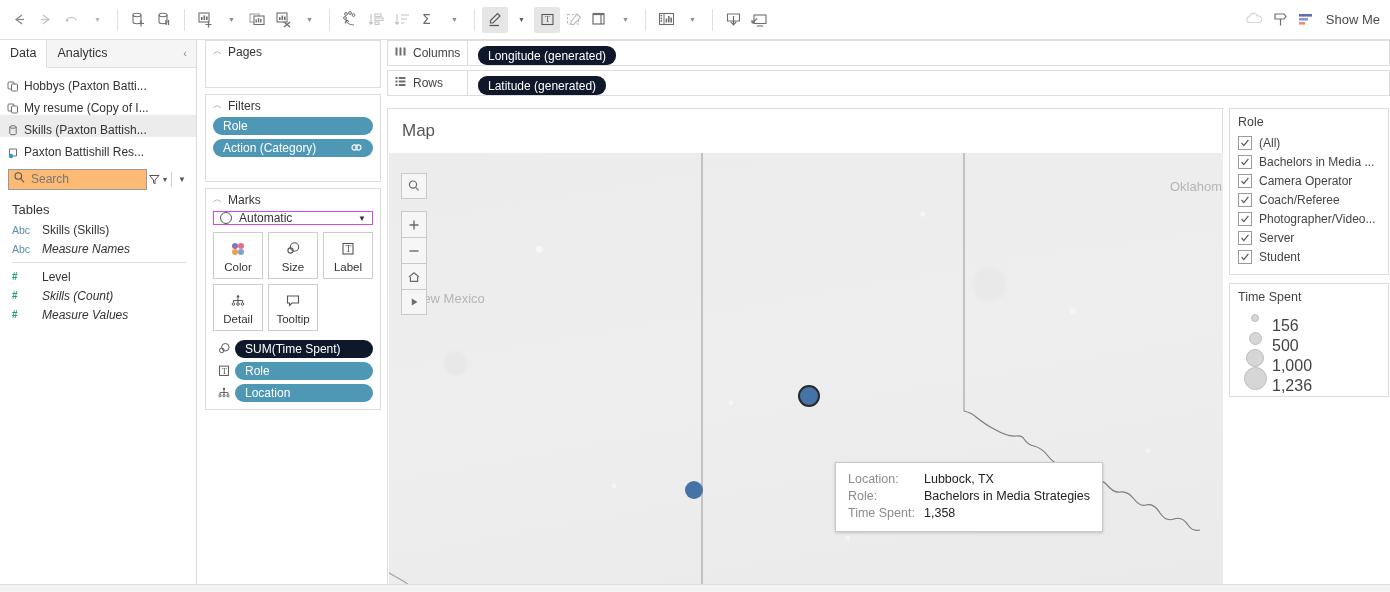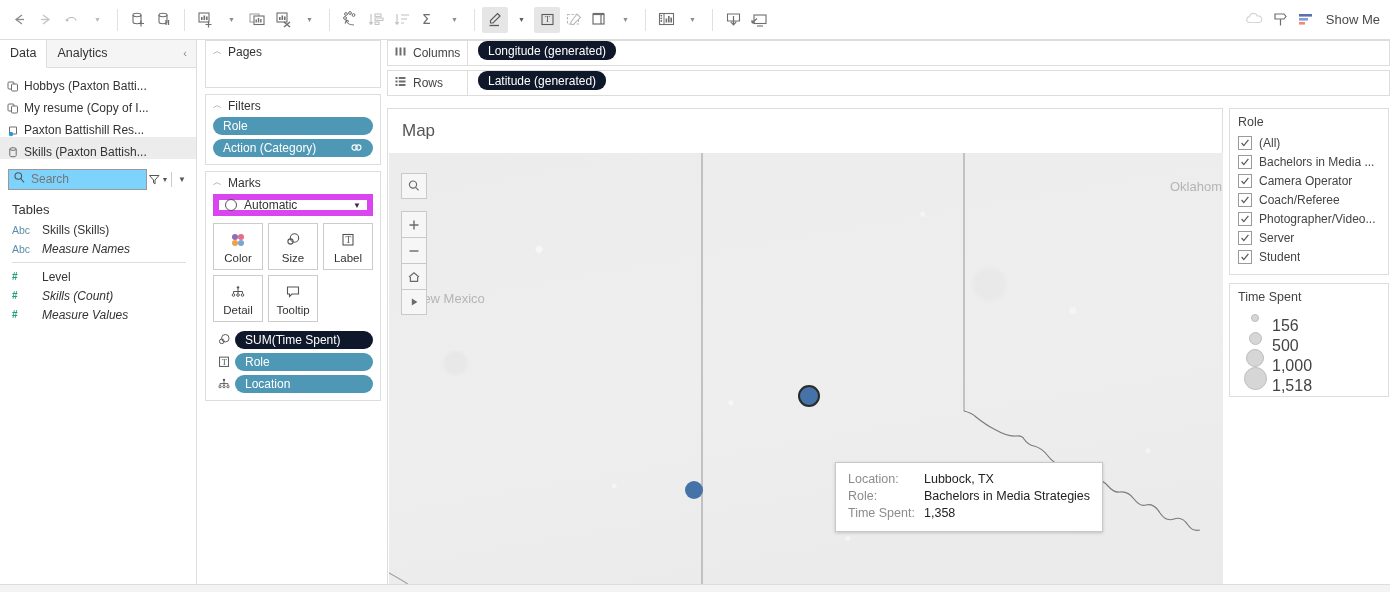--- a/index.html
+++ b/index.html
@@ -33,21 +33,21 @@
   .dp-tab.sel{background:#fff;border-right:1px solid #ddd;border-bottom:1px solid #fff;
               position:relative;top:0;}
   .dp-collapse{margin-left:auto;width:22px;height:27px;line-height:27px;text-align:center;
                color:#888;font-size:11px;}
   .ds-list{padding:3px 0 0 0;}
   .ds-row{display:flex;align-items:flex-end;height:22px;padding-left:7px;font-size:12px;color:#333;}
   .ds-row.sel{background:#ececec;}
   .ds-ico{width:17px;flex:none;display:flex;align-items:center;}
   .ds-name{white-space:nowrap;overflow:hidden;}
   .search-wrap{display:flex;align-items:center;height:28px;margin:6px 6px 0 8px;}
-  .search-box{flex:1;height:21px;border:1px solid #999;background:#7dd3fc;display:flex;align-items:center;
+  .search-box{flex:1;height:21px;border:1px solid #999;background:#fdba74;display:flex;align-items:center;
               padding:0 4px;box-sizing:border-box;}
   .search-box input{border:0;outline:0;font-family:inherit;font-size:12px;color:#555;
                     width:100%;background:transparent;padding-left:5px;}
   .search-box input::placeholder{color:#767676;}
   .sfilt{width:22px;display:flex;align-items:center;justify-content:center;color:#555;}
   .sdiv{width:1px;height:15px;background:#ccc;margin:0 2px;}
   .sdrop{width:16px;text-align:center;color:#555;font-size:8px;}
   .tables-hd{font-size:13px;color:#333;padding:9px 0 3px 12px;}
   .fld{display:flex;align-items:center;height:19px;padding-left:12px;font-size:12px;color:#333;}
   .fld .ft{width:30px;flex:none;font-size:10px;color:#1f9c7e;font-weight:bold;}
@@ -59,36 +59,36 @@
   .cards{position:absolute;left:205px;top:40px;width:176px;height:552px;}
   .card{background:#fff;border:1px solid #ddd;margin-bottom:6px;box-sizing:border-box;}
   .card-hd{display:flex;align-items:center;height:22px;padding-left:7px;font-size:12px;color:#333;}
   .chev{color:#888;font-size:9px;margin-right:6px;display:inline-block;transform:translateY(-1px);}
   .card-body{padding:0 7px 7px 7px;}
   .pill{height:18px;border-radius:9px;display:flex;align-items:center;padding:0 10px;
         font-size:12px;color:#fff;margin-bottom:4px;box-sizing:border-box;white-space:nowrap;}
   .pill.blue{background:#4e98b5;}
   .pill.green{background:#0f172a;}
   .pill .pend{margin-left:auto;font-size:11px;opacity:.95;}
-  .marks-sel{height:22px;border:6px solid #d946ef;background:#fff;display:flex;align-items:center;
+  .marks-sel{height:14px;border:1px solid #d946ef;background:#fff;display:flex;align-items:center;
              padding:0 6px;font-size:12px;color:#333;box-sizing:border-box;margin-bottom:7px;}
   .marks-sel .mcirc{width:10px;height:10px;border:1.4px solid #555;border-radius:50%;margin-right:7px;}
   .marks-sel .mcar{margin-left:auto;font-size:8px;color:#333;}
   .mbtns{display:flex;gap:5px;margin-bottom:5px;}
   .mbtn{width:50px;height:47px;border:1px solid #ccc;background:#fff;display:flex;
          flex-direction:column;align-items:center;justify-content:center;box-sizing:border-box;}
   .mbtn .mi{height:24px;display:flex;align-items:center;justify-content:center;}
   .mbtn .ml{font-size:11.5px;color:#333;line-height:13px;}
   .enc-row{display:flex;align-items:center;margin-bottom:4px;}
   .enc-ico{width:22px;flex:none;display:flex;align-items:center;justify-content:center;color:#555;}
   .enc-row .pill{flex:1;margin-bottom:0;}
 
   
   .shelves{position:absolute;left:387px;top:40px;width:1003px;height:62px;}
-  .shelf{display:flex;align-items:flex-start;height:26px;border:1px solid #ddd;
+  .shelf{display:flex;align-items:flex-end;height:26px;border:1px solid #ddd;
          background:#fff;box-sizing:border-box;margin-bottom:4px;}
   .shelf-lbl{width:80px;display:flex;align-items:center;gap:6px;padding-left:6px;
              font-size:12px;color:#444;border-right:1px solid #ddd;height:100%;box-sizing:border-box;}
   .shelf-drop{flex:1;display:flex;align-items:center;padding-left:10px;}
   .shelf .pill{margin-bottom:0;height:19px;}
 
   
   .viz{position:absolute;left:387px;top:108px;width:836px;height:484px;
        border:1px solid #ddd;background:#fff;box-sizing:border-box;}
   .viz-title{height:44px;display:flex;align-items:center;padding-left:14px;
@@ -356,37 +356,37 @@
       </div>
       <div class="ds-row">
         <span class="ds-ico">
           <svg width="13" height="13" viewBox="0 0 13 13">
               <rect x="1" y="2" width="6" height="7" rx="1" fill="none" stroke="#6e6e6e" stroke-width="1"></rect>
               <rect x="4.5" y="4" width="6" height="7" rx="1" fill="#fff" stroke="#6e6e6e" stroke-width="1"></rect>
             </svg>
         </span>
         <span class="ds-name">My resume (Copy of I...</span>
       </div>
+      <div class="ds-row sel">
+        <span class="ds-ico">
+          <svg width="13" height="13" viewBox="0 0 13 13">
+              <ellipse cx="6" cy="3" rx="3.2" ry="1.3" fill="none" stroke="#6e6e6e" stroke-width="1"></ellipse>
+              <path d="M2.8 3 V9.5 a3.2 1.3 0 0 0 6.4 0 V3" fill="none" stroke="#6e6e6e" stroke-width="1"></path>
+            </svg>
+        </span>
+        <span class="ds-name">Skills (Paxton Battish...</span>
+      </div>
       <div class="ds-row">
         <span class="ds-ico">
           <svg width="13" height="13" viewBox="0 0 13 13">
               <path d="M2.5 3 h7 v7 h-7 z" fill="none" stroke="#6e6e6e" stroke-width="1" rx="1"></path>
               <circle cx="4" cy="10" r="2.2" fill="#2e97d4"></circle>
             </svg>
         </span>
         <span class="ds-name">Paxton Battishill Res...</span>
-      </div>
-      <div class="ds-row sel">
-        <span class="ds-ico">
-          <svg width="13" height="13" viewBox="0 0 13 13">
-              <ellipse cx="6" cy="3" rx="3.2" ry="1.3" fill="none" stroke="#6e6e6e" stroke-width="1"></ellipse>
-              <path d="M2.8 3 V9.5 a3.2 1.3 0 0 0 6.4 0 V3" fill="none" stroke="#6e6e6e" stroke-width="1"></path>
-            </svg>
-        </span>
-        <span class="ds-name">Skills (Paxton Battish...</span>
       </div>
     </div>
 
     <div class="search-wrap">
       <div class="search-box">
         <span>
           <svg width="13" height="13" viewBox="0 0 13 13">
               <circle cx="5.3" cy="5" r="3.3" fill="none" stroke="#555" stroke-width="1.1"></circle>
               <path d="M7.7 7.5 L11 11.3" stroke="#555" stroke-width="1.1"></path>
             </svg>
@@ -441,21 +441,21 @@
 
     <div class="card">
       <div class="card-hd">
         <span class="chev">︿</span>
         <span>Filters</span>
       </div>
       <div class="card-body">
         <div class="pill blue">
           <span>Role</span>
         </div>
-        <div class="pill blue" style="margin-bottom:0">
+        <div class="pill blue" style="margin-bottom:17px">
           <span>Action (Category)</span>
           <span class="pend">
             <svg width="13" height="13" viewBox="0 0 13 13">
                 <circle cx="4.6" cy="6.5" r="2.6" fill="none" stroke="#fff" stroke-width="1.1"></circle>
                 <circle cx="8.4" cy="6.5" r="2.6" fill="none" stroke="#fff" stroke-width="1.1"></circle>
               </svg>
           </span>
         </div>
       </div>
     </div>
@@ -760,19 +760,19 @@
       <div class="sz-row">
         <span class="sz-dot">
             <i style="width:16px;height:16px"></i>
           </span>
         <span class="sz-val">1,000</span>
       </div>
       <div class="sz-row">
         <span class="sz-dot">
             <i style="width:21px;height:21px"></i>
           </span>
-        <span class="sz-val">1,518</span>
+        <span class="sz-val">1,236</span>
       </div>
     </div>
   </div>
 
   <div class="bottomstrip"></div>
 </div>
 
 </body></html>

